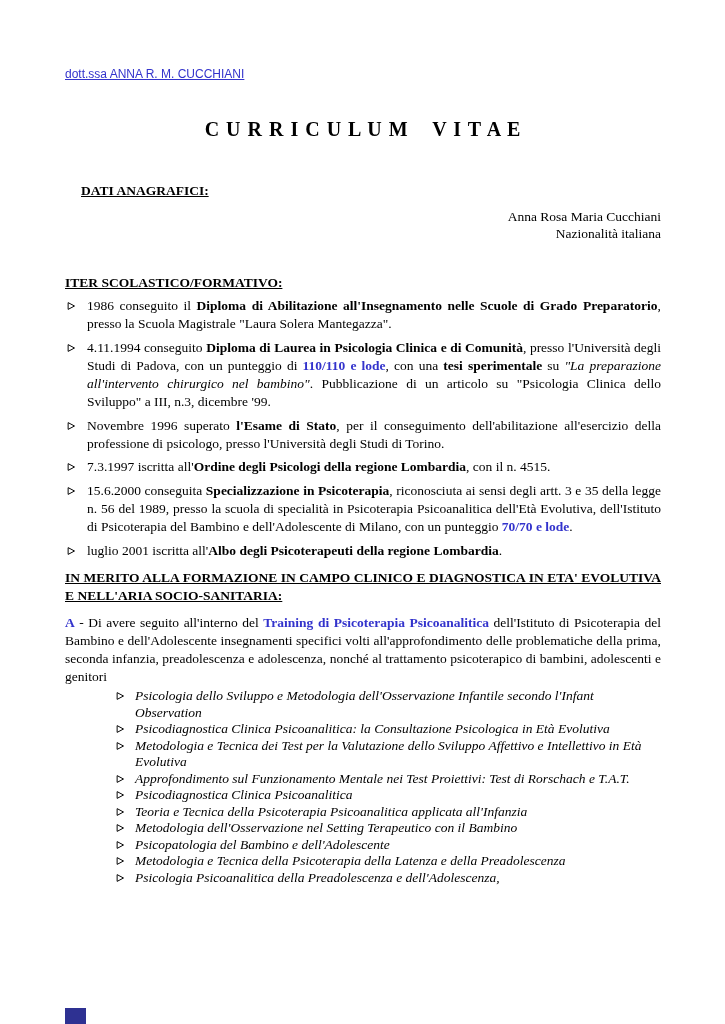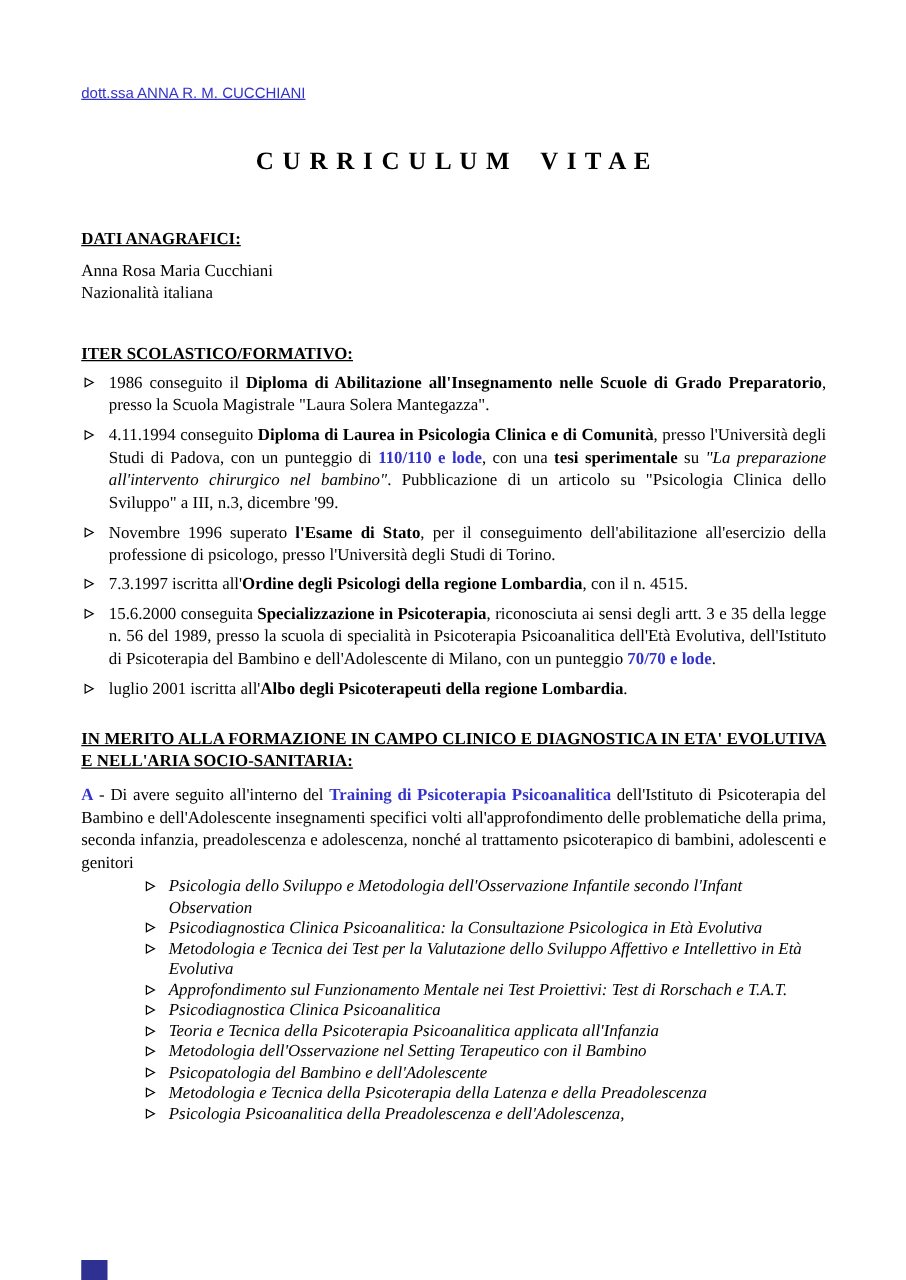--- a/index.html
+++ b/index.html
@@ -30,25 +30,25 @@
     font-weight:bold;
     white-space:pre;
     letter-spacing:1px;
   }
 
   .heading {
     font-size:13.5px;
     font-weight:bold;
     text-decoration:underline;
   }
-  .h-dati { margin-top:42px; }
+  .h-dati { margin-top:42px;margin-left:16px; }
   .h-iter { margin-top:33px; }
-  .h-form { margin-top:22px; text-align:justify; line-height:18.3px; }
+  .h-form { margin-top:9px; text-align:justify; line-height:18.3px; }
 
-  .info { margin-top:9px; line-height:17px; }
+  .info { margin-top:9px; line-height:17px;text-align:right; }
 
   ul.arrow-list { list-style:none; }
   #iter-list { margin-top:6px; }
   #iter-list li {
     position:relative;
     padding-left:22px;
     line-height:18.3px;
     margin-bottom:5px;
     text-align:justify;
   }

